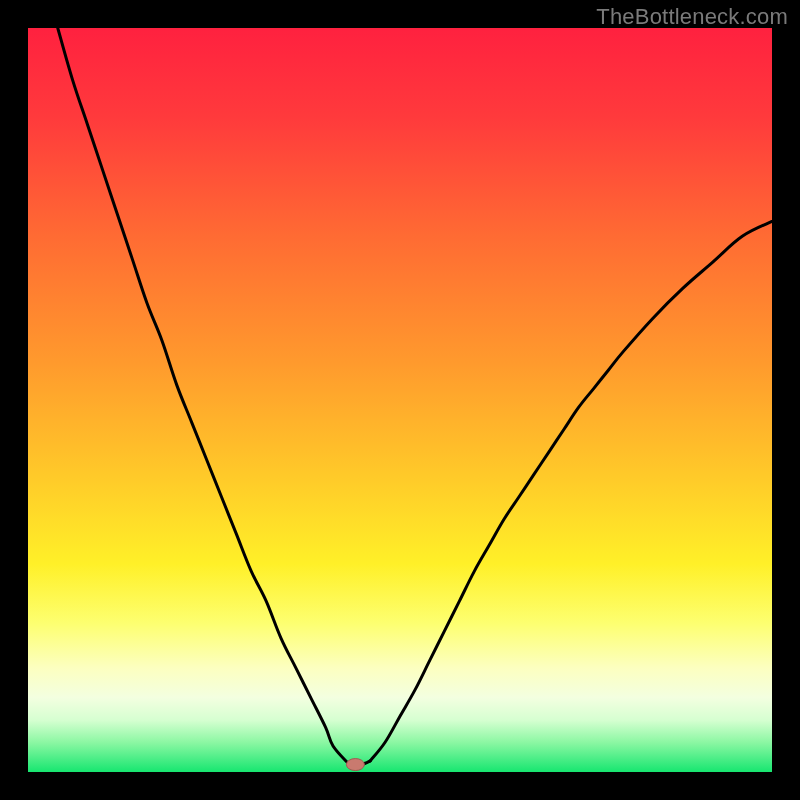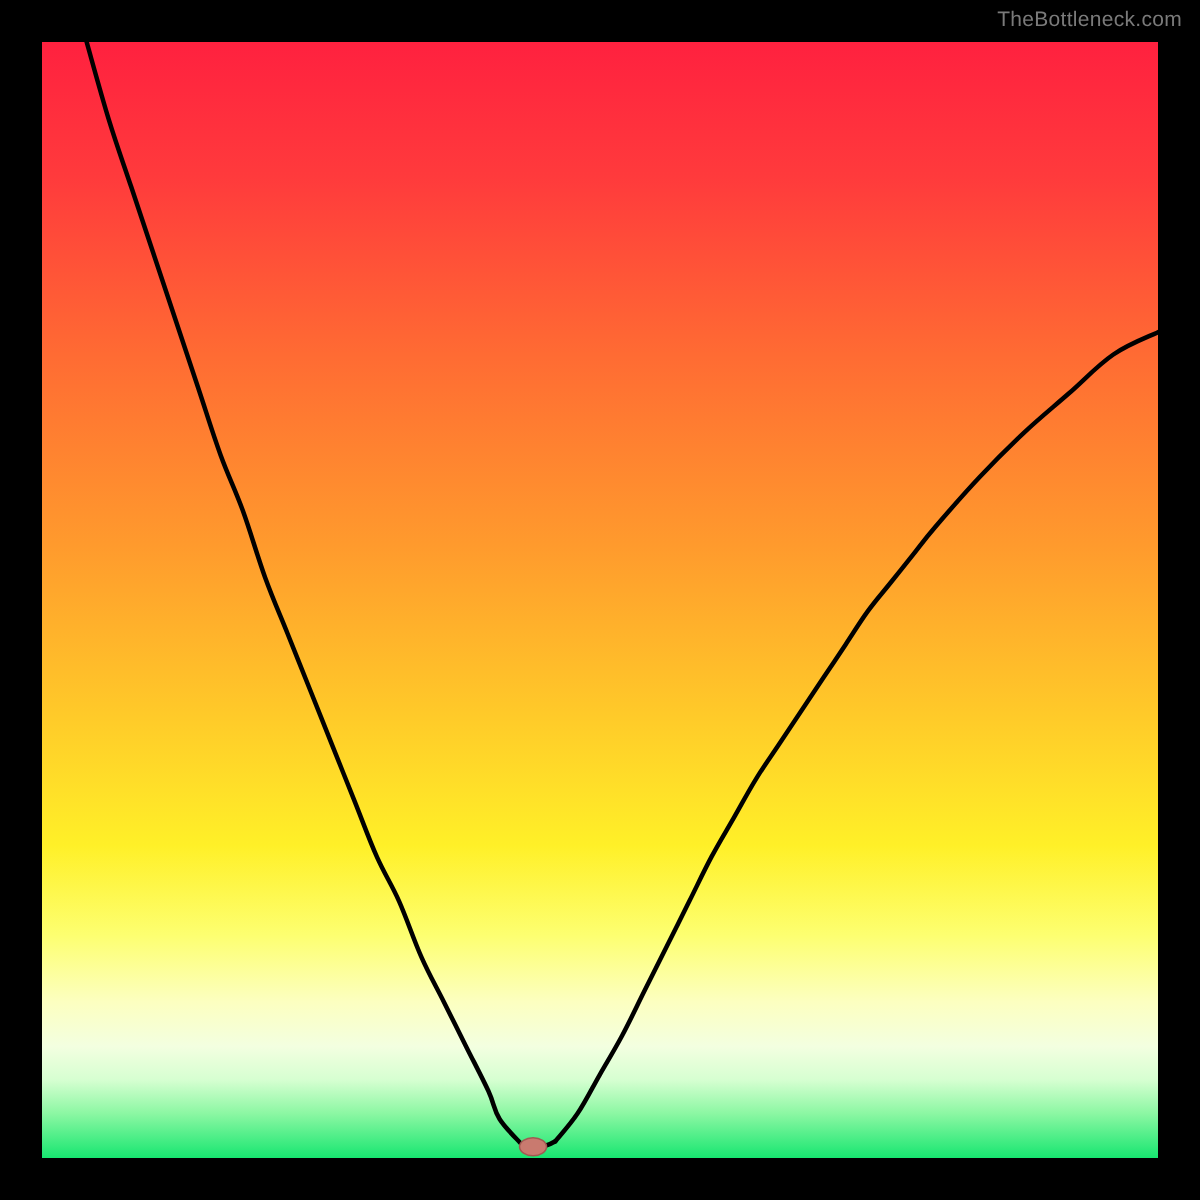--- a/index.html
+++ b/index.html
@@ -32,21 +32,21 @@
     left: 0;
     top: 0;
     width: 100%;
     height: 100%;
   }
   .watermark {
     position: absolute;
     top: 4px;
     right: 12px;
     color: #7a7a7a;
-    font-size: 14px;
+    font-size: 22px;
     letter-spacing: 0.2px;
     font-weight: 400;
   }
   svg.curve {
     position: absolute;
     left: 0;
     top: 0;
     width: 100%;
     height: 100%;
   }

